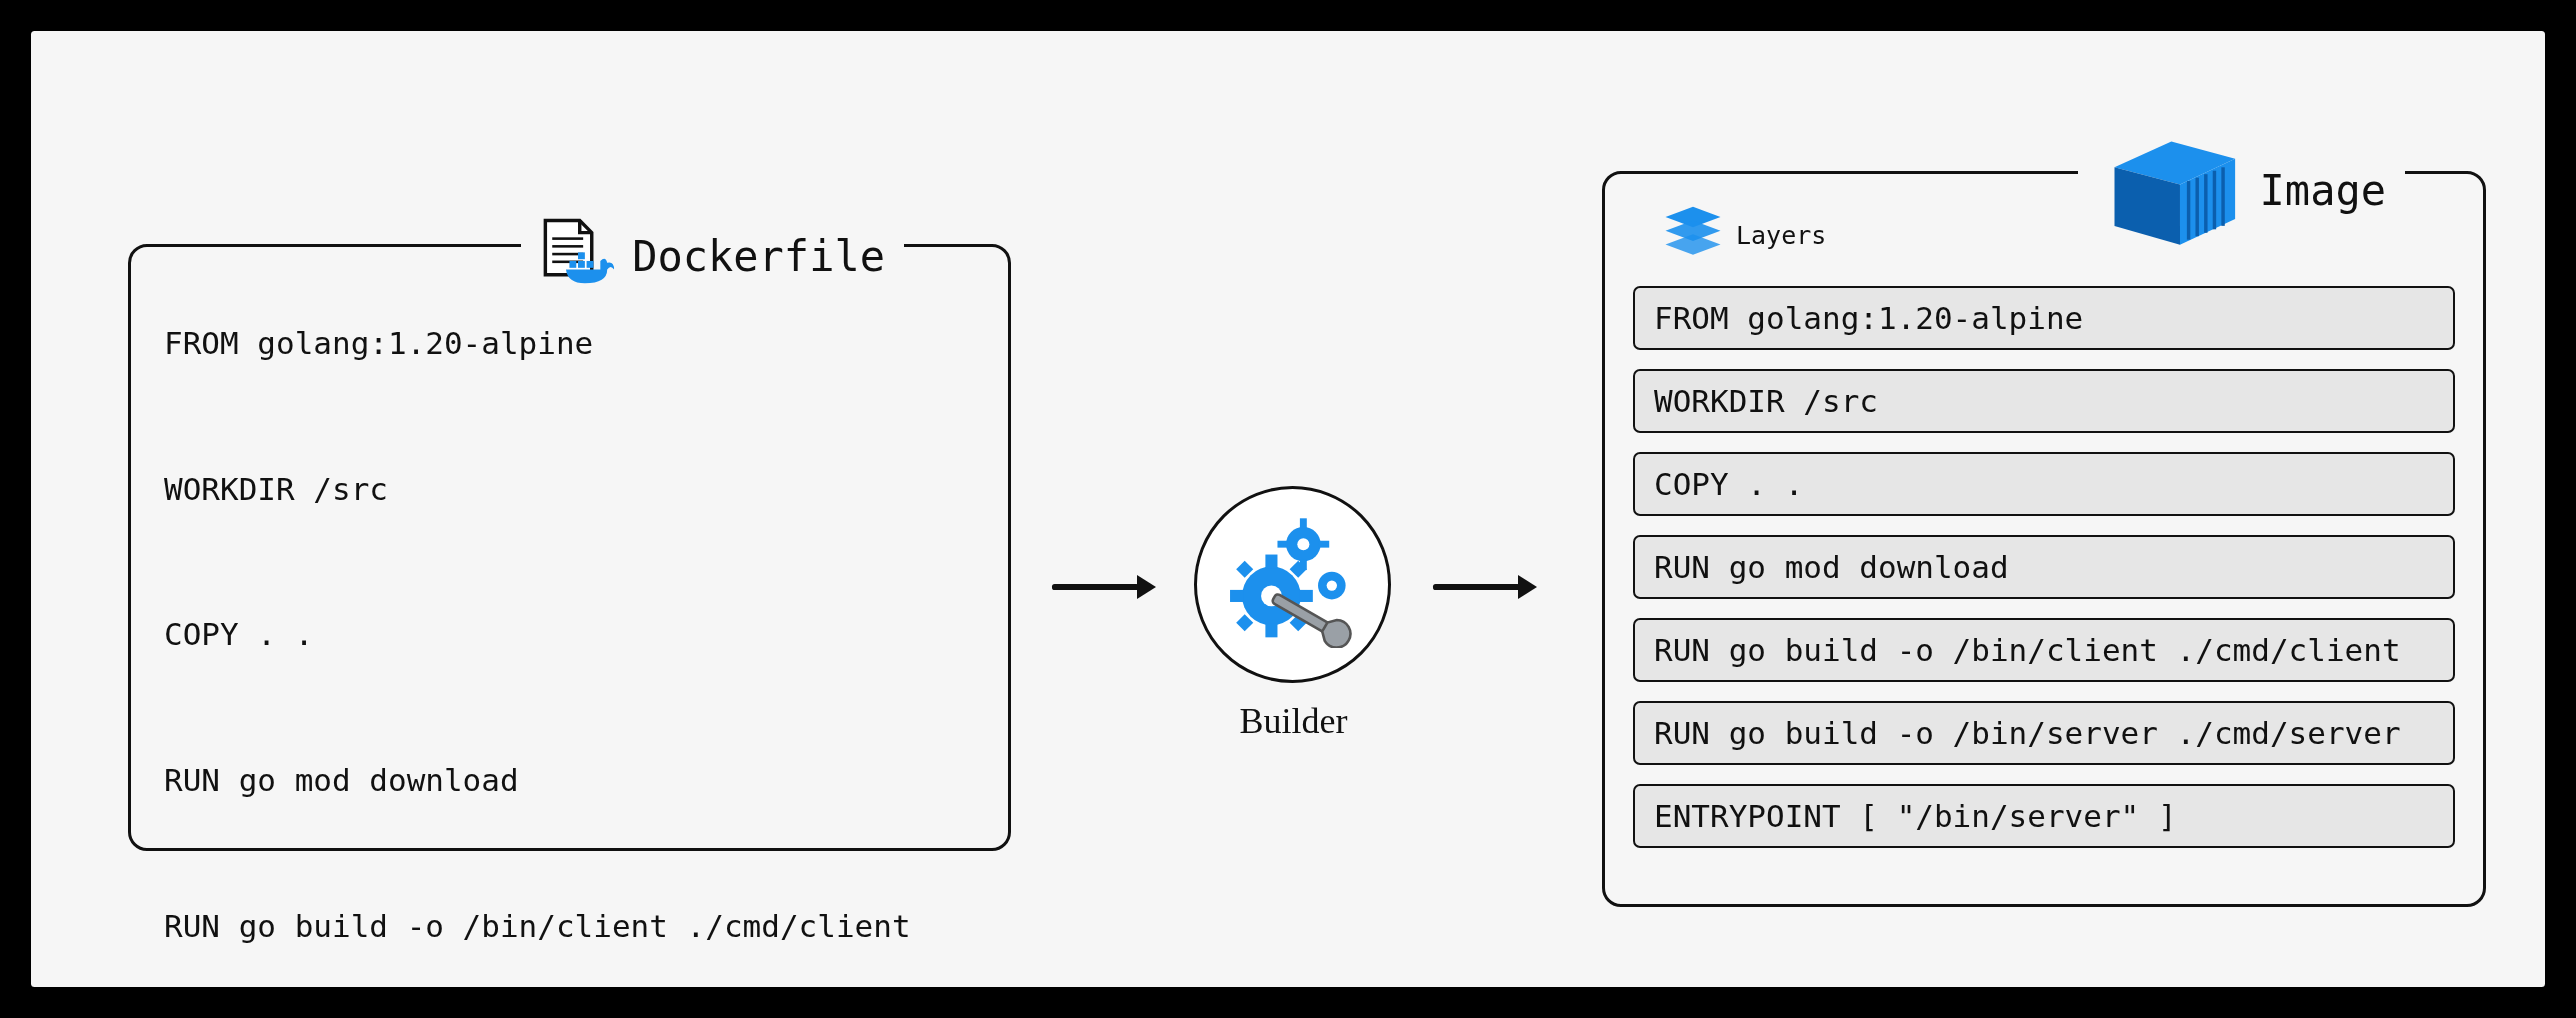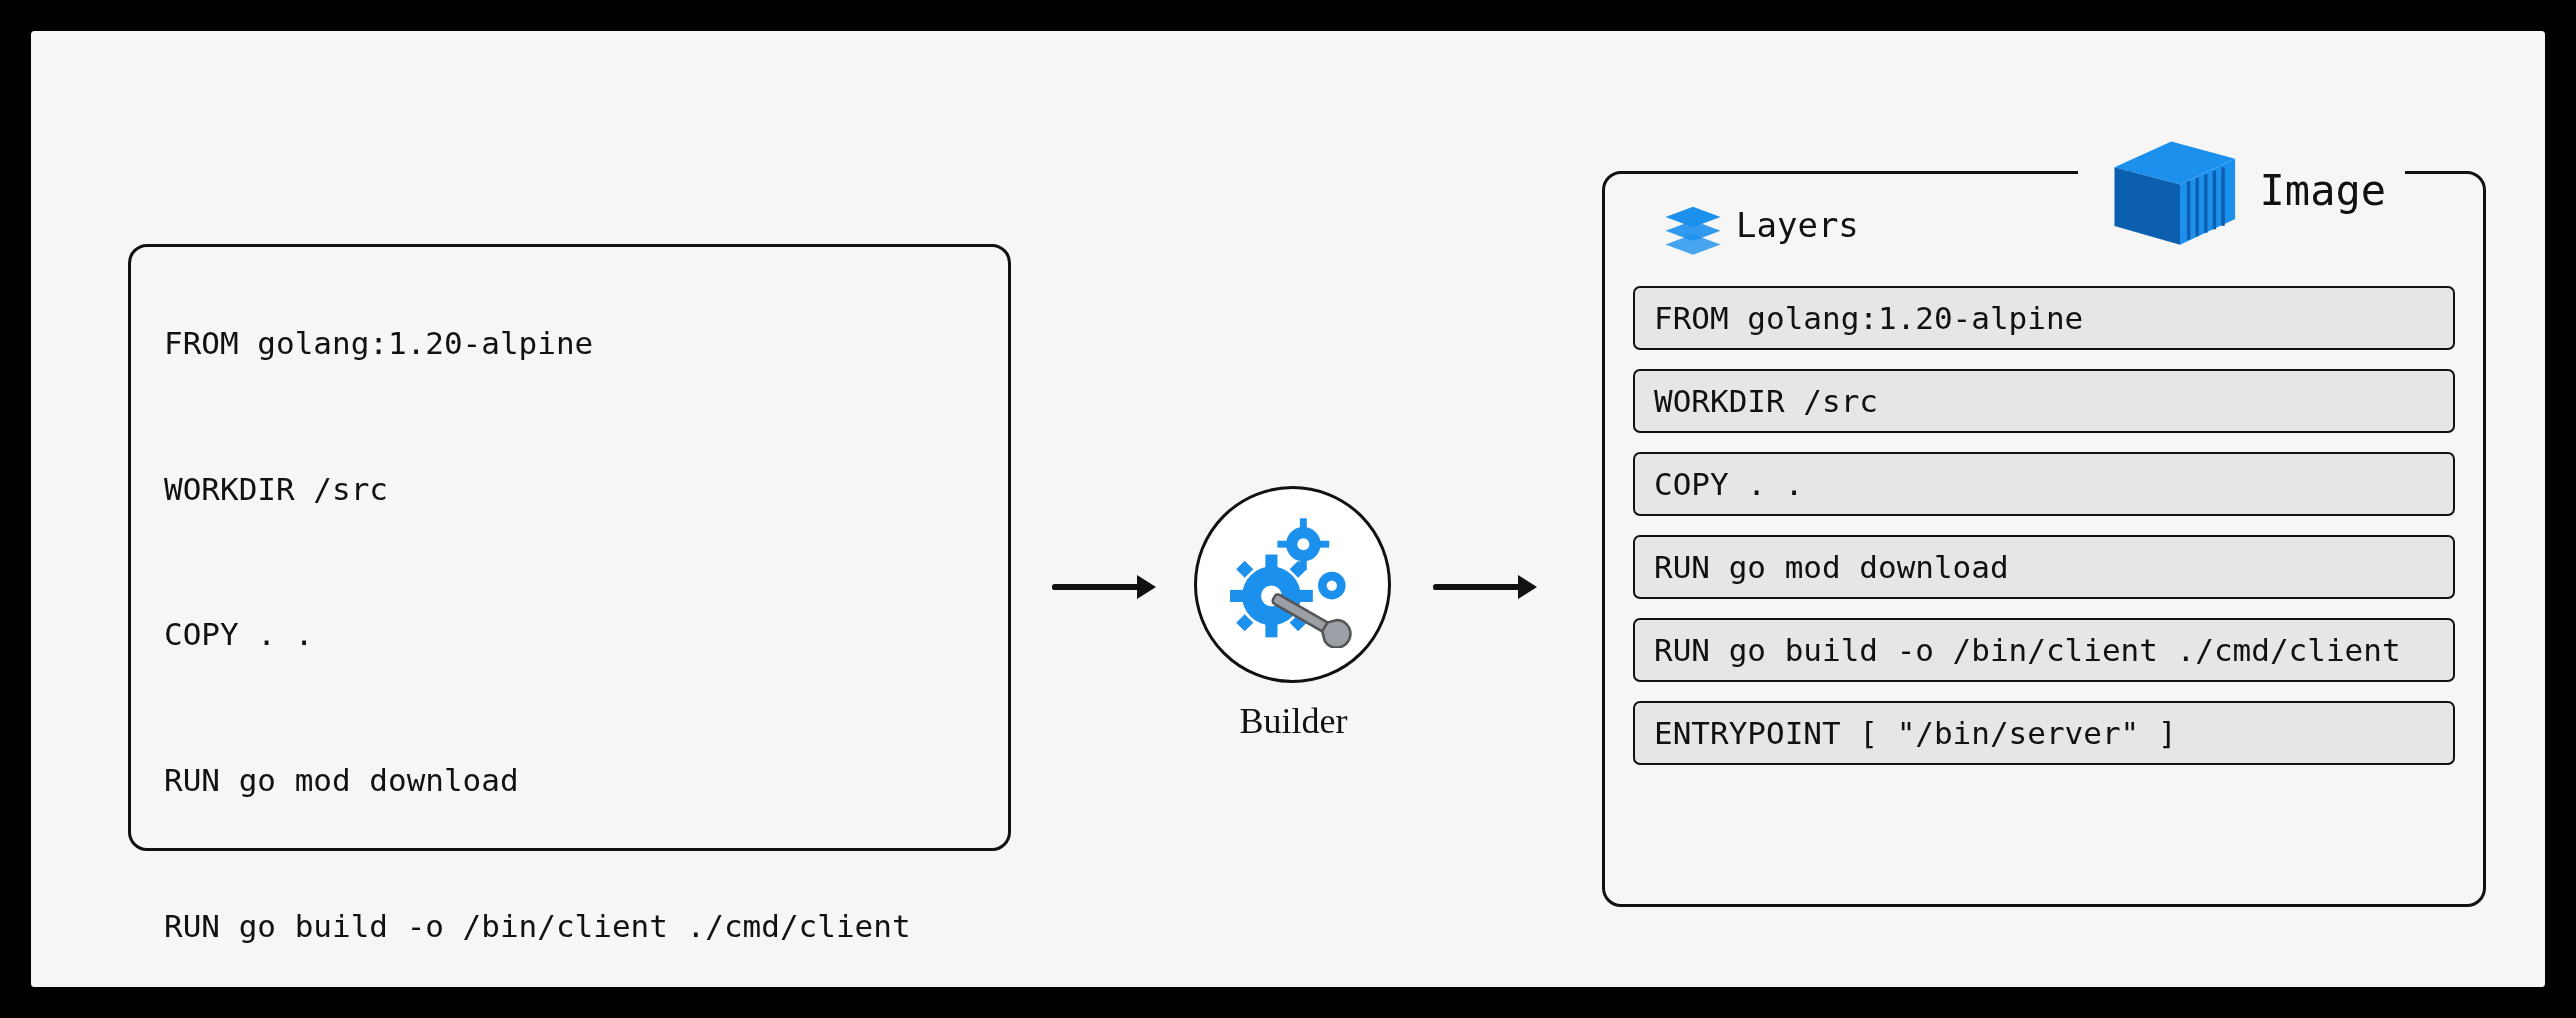--- a/index.html
+++ b/index.html
@@ -34,22 +34,23 @@
     gap:16px;
     font-family: ui-monospace, "SF Mono", Menlo, Consolas, monospace;
     font-size:42px;
     text-align:center;
   }
   .sub-label {
     position:absolute;
     background:#f6f6f6;
     padding:0 19px;
     display:flex;
+    align-items:center;
     gap:12px;
-    font-size:34px;
+    font-size:25px;
   }
   
   #dockerfile-box { left:97px; top:213px; width:883px; height:607px; }
   #dockerfile-box .box-label { right:104px; }
   .code {
     padding:29px 33px;
     font-size:31px;
     line-height:2.35;
     white-space:pre;
     font-family: ui-monospace, "SF Mono", Menlo, Consolas, monospace;
@@ -114,20 +115,42 @@
     position:relative;
     width:147px; height:104px;
   }
 </style>
 </head>
 <body>
 
 <div class="board">
 
   <div id="dockerfile-box" class="box">
+    <div class="box-label">
+      <span>
+        <svg width="76" height="67" viewBox="0 0 88 78">
+
+          <path d="M6 3 H46 L60 17 V66 H6 Z" fill="#fff" stroke="#111" stroke-width="4"></path>
+          <path d="M46 3 V17 H60" fill="none" stroke="#111" stroke-width="4"></path>
+          <line x1="14" y1="24" x2="50" y2="24" stroke="#111" stroke-width="3"></line>
+          <line x1="14" y1="33" x2="50" y2="33" stroke="#111" stroke-width="3"></line>
+          <line x1="14" y1="42" x2="50" y2="42" stroke="#111" stroke-width="3"></line>
+          <line x1="14" y1="51" x2="50" y2="51" stroke="#111" stroke-width="3"></line>
+
+          <g transform="translate(30,36)">
+            <rect x="4" y="14" width="8" height="8" fill="#1C90ED"></rect>
+            <rect x="14" y="14" width="8" height="8" fill="#1C90ED"></rect>
+            <rect x="24" y="14" width="8" height="8" fill="#1C90ED"></rect>
+            <rect x="14" y="4" width="8" height="8" fill="#1C90ED"></rect>
+            <path d="M0 24 Q2 40 22 40 Q48 40 48 24 Q52 18 56 24 Q56 14 48 16 Q46 8 40 14 L40 24 Z" fill="#1C90ED"></path>
+          </g>
+        </svg>
+      </span>
+      <span>Dockerfile</span>
+    </div>
     <pre class="code">FROM golang:1.20-alpine
 
 WORKDIR /src
 
 COPY . .
 
 RUN go mod download
 
 RUN go build -o /bin/client ./cmd/client
 
@@ -225,18 +248,19 @@
       </span>
       <span>Layers</span>
     </div>
 
     <div class="layers">
       <div class="layer">FROM golang:1.20-alpine</div>
       <div class="layer">WORKDIR /src</div>
       <div class="layer">COPY . .</div>
       <div class="layer">RUN go mod download</div>
       <div class="layer">RUN go build -o /bin/client ./cmd/client</div>
+      <div class="layer">RUN go build -o /bin/server ./cmd/server</div>
       <div class="layer">ENTRYPOINT [ "/bin/server" ]</div>
     </div>
   </div>
 
 </div>
 
 
 </body></html>

